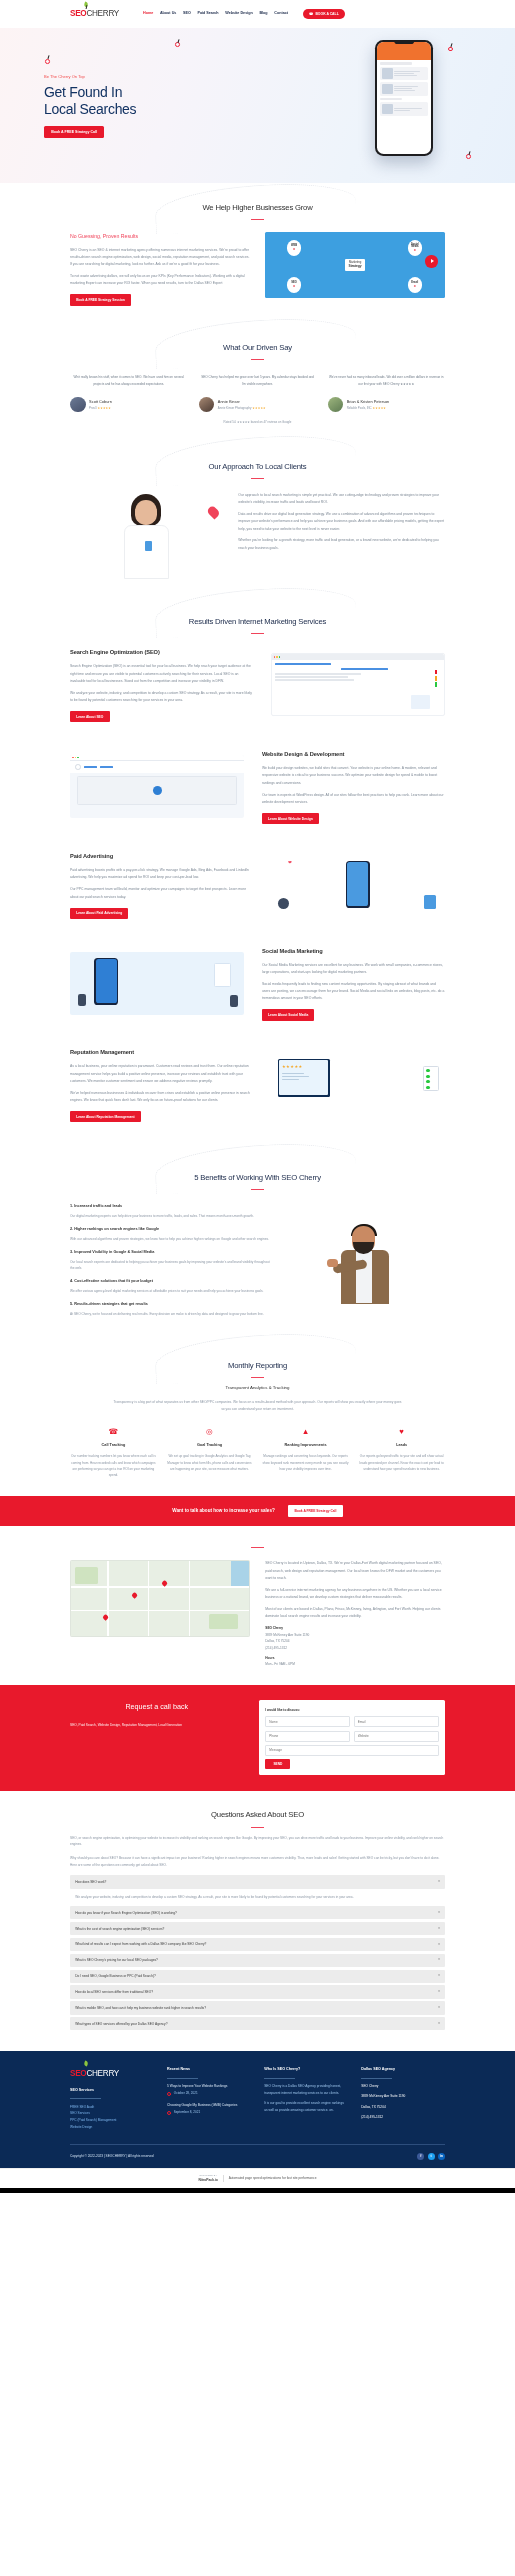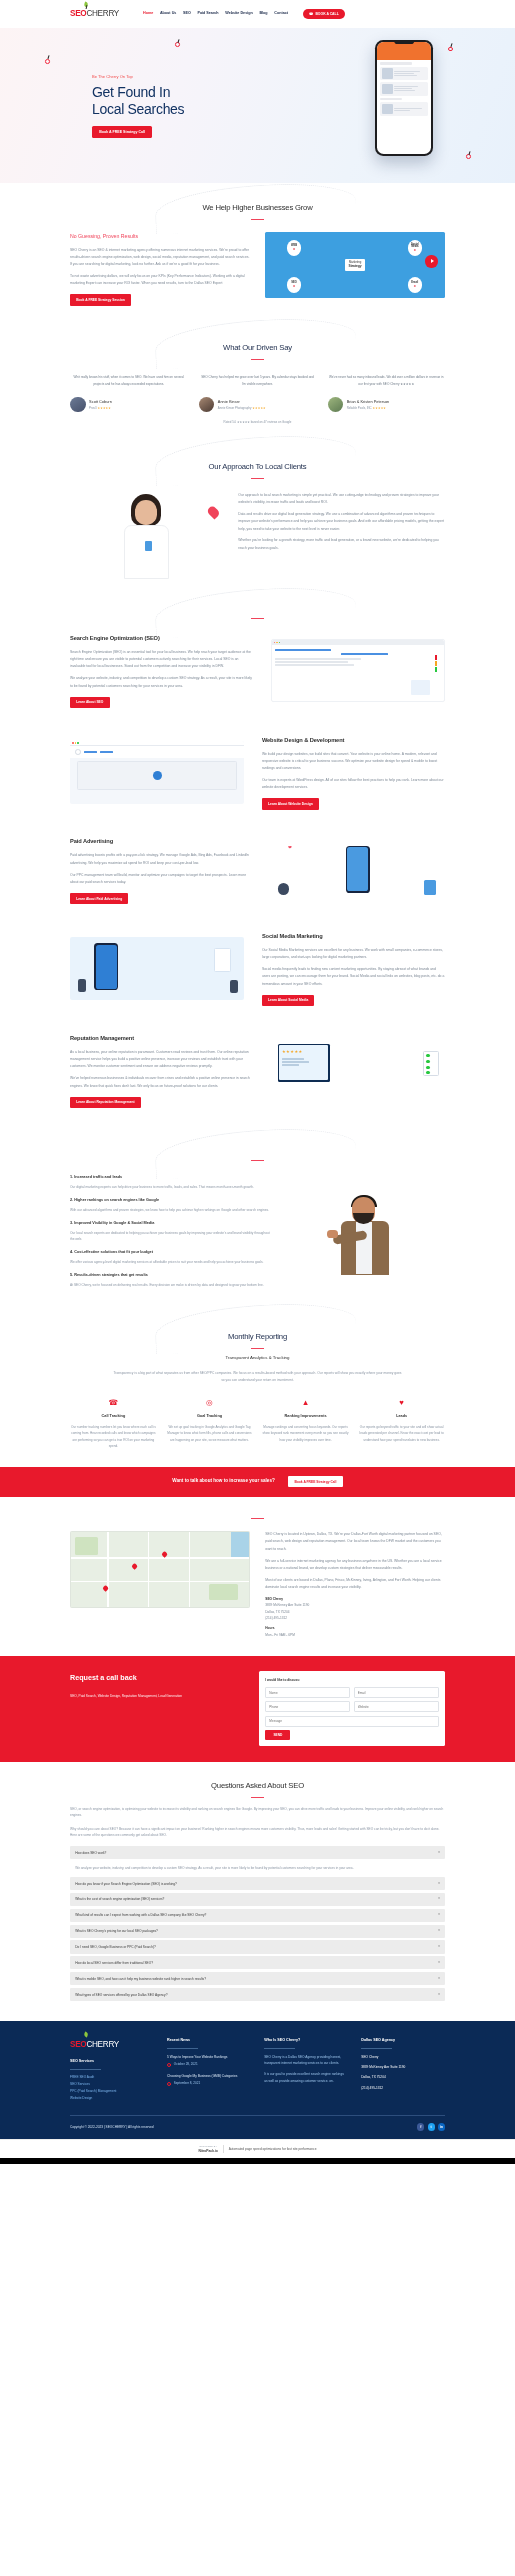--- a/index.html
+++ b/index.html
@@ -28,21 +28,21 @@
   .book-btn {
     margin-left: 8.2px; background: #e8192c; color: #fff; border: none;
     border-radius: 7.2px; padding: 3.1px 6.2px; font-size: 3.4px; font-weight: bold;
     display: flex; align-items: center; gap: 2.1px; cursor: pointer; white-space: nowrap;
   }
 
   
   .hero {
     position: relative; height: 155px; overflow: hidden;
     background: linear-gradient(110deg,#fdf4f5 0%, #f7f4fa 35%, #eef4fb 70%, #e8f1fb 100%);
-    padding: 0 92px;
+    padding: 0 44px;
     display: flex; align-items: center;
   }
   .hero-left { width: 175px; position: relative; z-index: 3; }
   .hero-eyebrow { color: #f24d4d; font-size: 4.1px; margin-bottom: 3.6px; }
   .hero-title { color: #123262; font-size: 14px; line-height: 1.2; font-weight: normal; letter-spacing: -0.3px; }
   .hero-btn { margin-top: 8.2px; background: #e8192c; color: #fff; border: none; border-radius: 1.5px;
     padding: 4.1px 7.2px; font-size: 3.6px; font-weight: bold; cursor: pointer; }
   .phone-mock {
     position: absolute; right: 82px; top: 12.4px; width: 58px; height: 116px;
     background: #1d1d1f; border-radius: 8.2px; padding: 2.1px; z-index: 2;
@@ -169,21 +169,21 @@
   .map-road{position:absolute;background:#fff;}
   .map-green{position:absolute;background:#cfe3c0;border-radius:1.5px;}
   .map-water{position:absolute;background:#a9d3e8;}
   .map-pin{position:absolute;width:4.6px;height:4.6px;background:#e8192c;border-radius:50% 50% 50% 0;transform:rotate(-45deg);}
   .addr { font-size: 3.2px; color: #7c8794; line-height: 2; }
   .addr b { color: #2f2f2f; display:block; margin-top:3.6px;}
 
   
   .callback { background: #e8192c; padding: 15.5px 70px; color: #fff; display: flex; gap: 15.5px; }
   .cb-left { flex: 1; }
-  .cb-left h3 { font-size: 7.2px; font-weight: bold; margin-bottom: 8px; }
+  .cb-left h3 { font-size: 7.2px; font-weight: normal; margin-bottom: 8px; text-align: center; }
   .cb-left p { font-size: 3.2px; line-height: 2; opacity: .95; }
   .cb-right { flex: 1; background: #fff; border-radius: 1.5px; padding: 6.2px; }
   .cb-right .lbl { font-size: 3.2px; color: #2f2f2f; font-weight: bold; margin-bottom: 3.6px; display:block;}
   .fi { width: 100%; border: 0.5px solid #dfe3e8; border-radius: 1px; padding: 2.6px 3.1px;
         font-size: 3.1px; margin-bottom: 3.1px; color:#555; font-family:"Liberation Sans",sans-serif;}
   .frow { display: flex; gap: 3.1px; }
   .frow .fi { flex: 1; }
   .send { background: #e8192c; color: #fff; border: none; border-radius: 1px; padding: 3.1px 8.2px;
           font-size: 3.2px; font-weight: bold; cursor: pointer; }
 
@@ -407,20 +407,21 @@
       <div class="col" style="flex:1.15;">
         <p class="body">Our approach to local search marketing is simple yet practical. We use cutting-edge technology and proven strategies to improve your website's visibility, increase traffic and leads and boost ROI.</p>
         <p class="body">Data and results drive our digital lead generation strategy. We use a combination of advanced algorithms and proven techniques to improve your website's performance and help you achieve your business goals. And with our affordable pricing models, getting the expert help, you need to take your website to the next level is never easier.</p>
         <p class="body">Whether you're looking for a growth strategy, more traffic and lead generation, or a brand new website, we're dedicated to helping you reach your business goals.</p>
       </div>
     </div>
   </div>
 
   <div class="section">
     <div class="dots-swoosh" style="top:-8.2px;"></div>
+    <h2 class="sec-title">Results Driven Internet Marketing Services</h2>
     <div class="sec-rule"></div>
 
     <div class="svc">
       <div class="svc-txt">
         <h3>Search Engine Optimization (SEO)</h3>
         <p class="body">Search Engine Optimization (SEO) is an essential tool for your local business. We help reach your target audience at the right time and ensure you are visible to potential customers actively searching for their services. Local SEO is an invaluable tool for local businesses. Stand out from the competition and increase your visibility in DFW.</p>
         <p class="body">We analyze your website, industry, and competition to develop a custom SEO strategy. As a result, your site is more likely to be found by potential customers searching for your services in your area.</p>
         <button class="btn-red">Learn About SEO</button>
       </div>
       <div class="svc-img">
@@ -536,20 +537,21 @@
               <div style="width:3.1px;height:3.1px;border-radius:50%;background:#28c840;"></div>
             </div>
           </div>
         </div>
       </div>
     </div>
   </div>
 
   <div class="section">
     <div class="dots-swoosh" style="top:-8.2px;"></div>
+    <h2 class="sec-title">5 Benefits of Working With SEO Cherry</h2>
     <div class="sec-rule"></div>
     <div class="benefits">
       <div class="ben-list">
         <div class="ben-item">
           <div class="ben-h">1. Increased traffic and leads</div>
           <div class="ben-p">Our digital marketing experts can help drive your business to more traffic, leads, and sales. That means month-over-month growth.</div>
         </div>
         <div class="ben-item">
           <div class="ben-h">2. Higher rankings on search engines like Google</div>
           <div class="ben-p">With our advanced algorithms and proven strategies, we know how to help you achieve higher rankings on Google and other search engines.</div>

